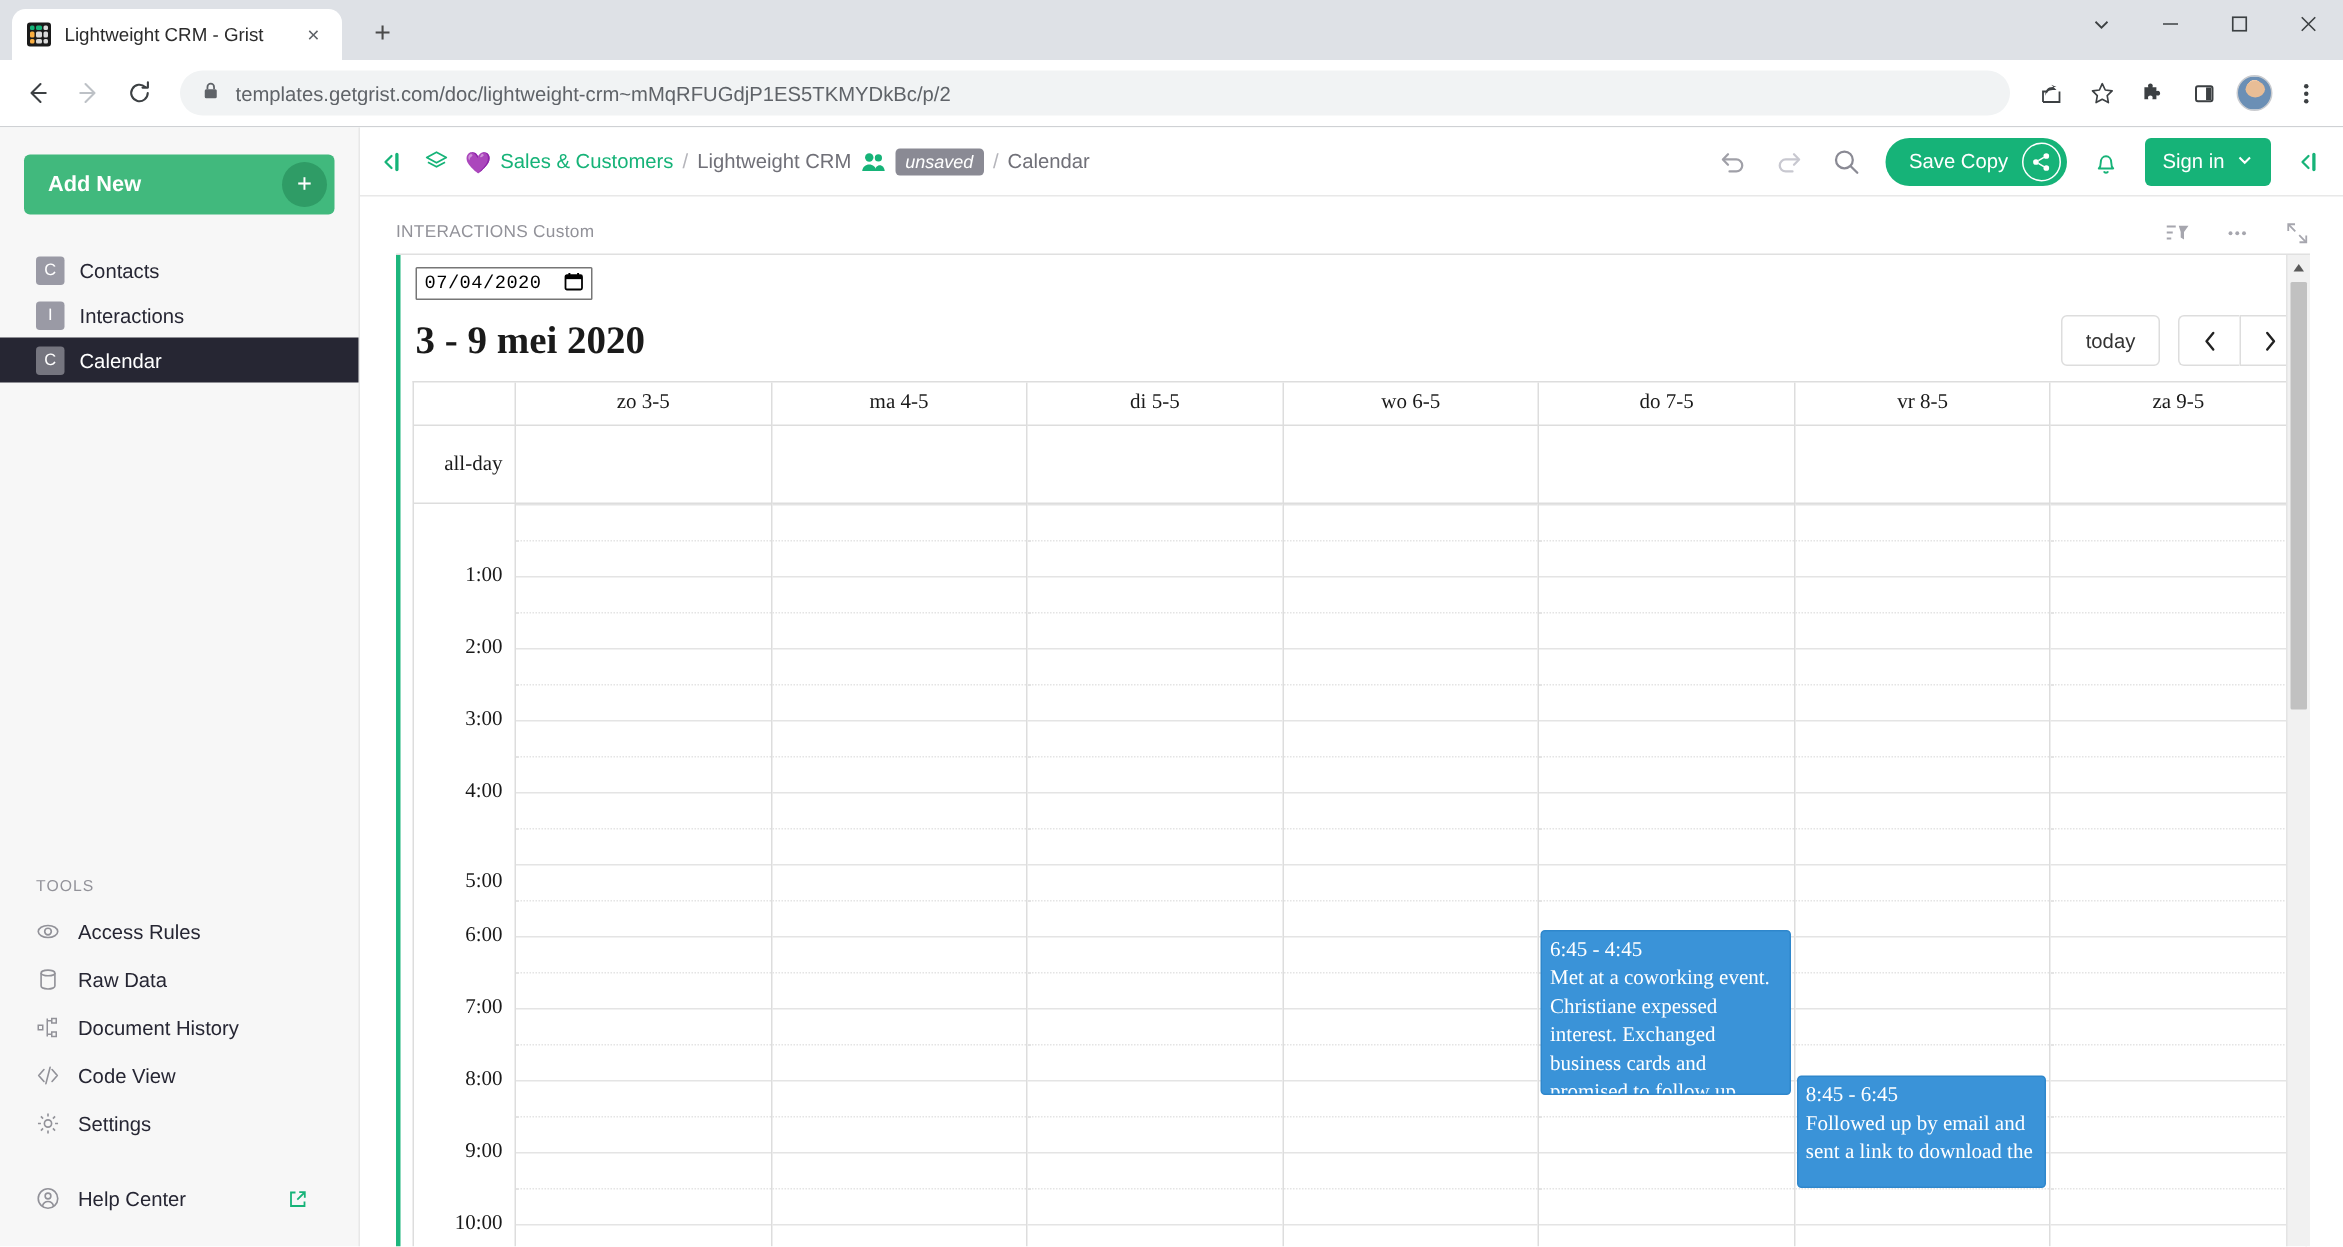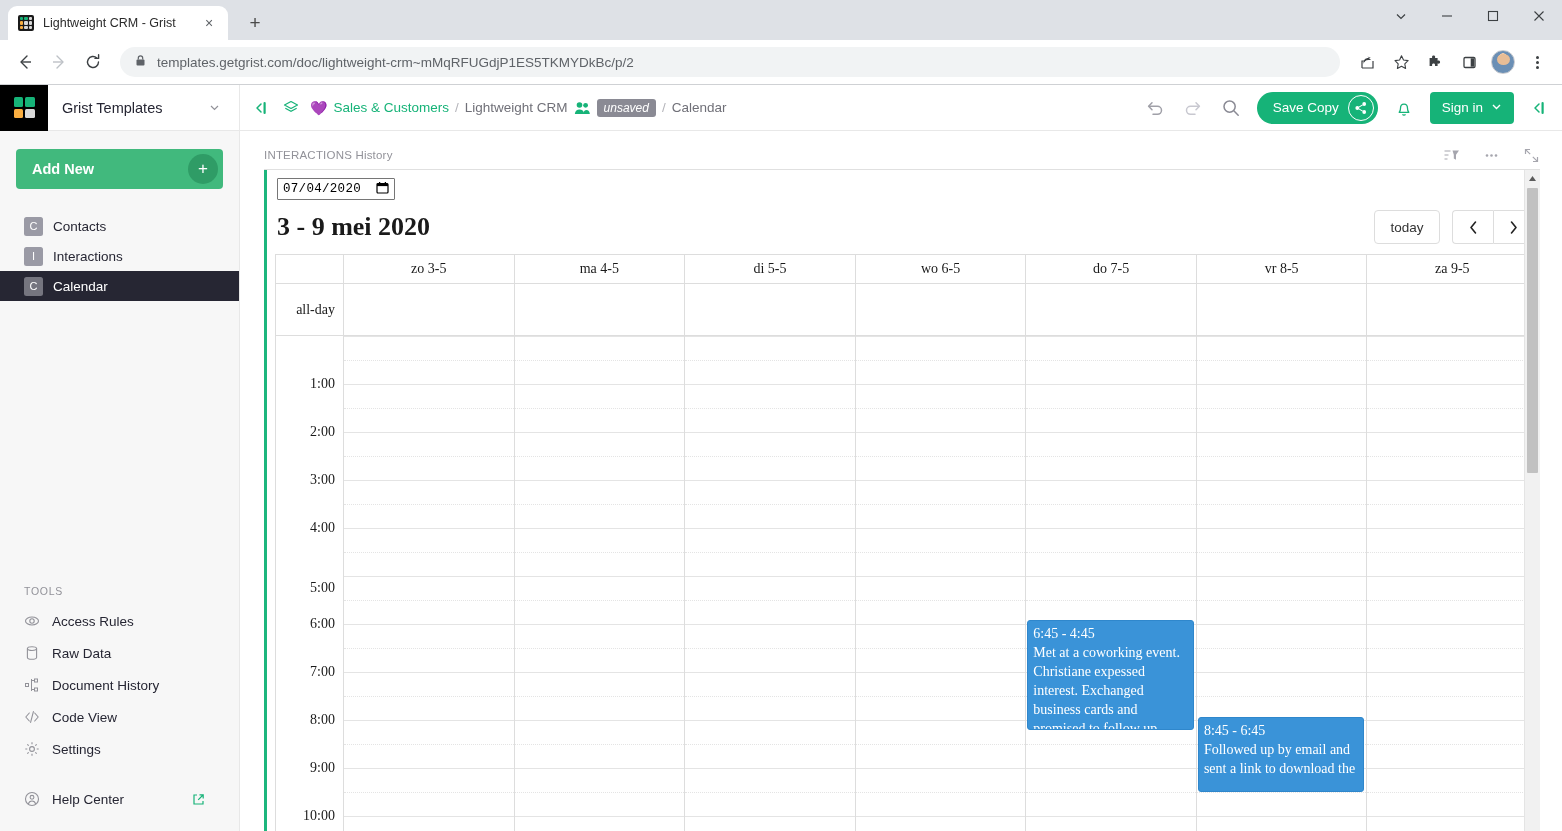--- a/index.html
+++ b/index.html
@@ -632,36 +632,20 @@
         <circle cx="8.5" cy="3.5" r="1.5" fill="#3c4043"></circle>
         <circle cx="8.5" cy="8.5" r="1.5" fill="#3c4043"></circle>
         <circle cx="8.5" cy="13.5" r="1.5" fill="#3c4043"></circle>
       </svg>
   </span>
 </div>
 
 <div class="app">
 
   <div class="sidebar">
-    <div class="sb-top">
-      <div class="logo-box">
-        <span class="logo-grid">
-          <i style="background:#16b378"></i>
-            <i style="background:#16b378"></i>
-          <i style="background:#f9ae41"></i>
-            <i style="background:#d9d9d9"></i>
-        </span>
-      </div>
-      <span class="org-name">Grist Templates</span>
-      <span class="org-caret">
-        <svg width="11" height="11" viewBox="0 0 11 11">
-            <path d="M2 4l3.5 3.5L9 4" stroke="#929299" stroke-width="1.2" fill="none"></path>
-          </svg>
-      </span>
-    </div>
 
     <div class="add-new">
       <span>Add New</span>
       <span class="plus">+</span>
     </div>
 
     <div class="page-list">
       <div class="page-item">
         <span class="page-badge">C</span>
         <span>Contacts</span>
@@ -841,21 +825,21 @@
           <svg width="18" height="18" viewBox="0 0 18 18">
               <path d="M9 5L5 9l4 4" stroke="#16b378" stroke-width="1.5" fill="none" stroke-linecap="round" stroke-linejoin="round"></path>
               <path d="M12.6 4v10" stroke="#16b378" stroke-width="2.2" stroke-linecap="round"></path>
             </svg>
         </span>
       </div>
     </div>
 
     <div class="widget-area">
       <div class="widget-head">
-        <span class="widget-title">INTERACTIONS History</span>
+        <span class="widget-title">INTERACTIONS Custom</span>
         <span class="widget-tools">
           <span>
             <svg width="17" height="17" viewBox="0 0 17 17">
                 <path d="M1.5 4h6M1.5 8h4M1.5 12h3" stroke="#a6a6ae" stroke-width="1.2"></path>
                 <path d="M9.5 3.5h6.5L13 7.7v5l-2.2-1.3v-3.7z" fill="#a6a6ae"></path>
               </svg>
           </span>
           <span>
             <svg width="17" height="17" viewBox="0 0 17 17">
                 <circle cx="4" cy="8.5" r="1.3" fill="#a6a6ae"></circle>

